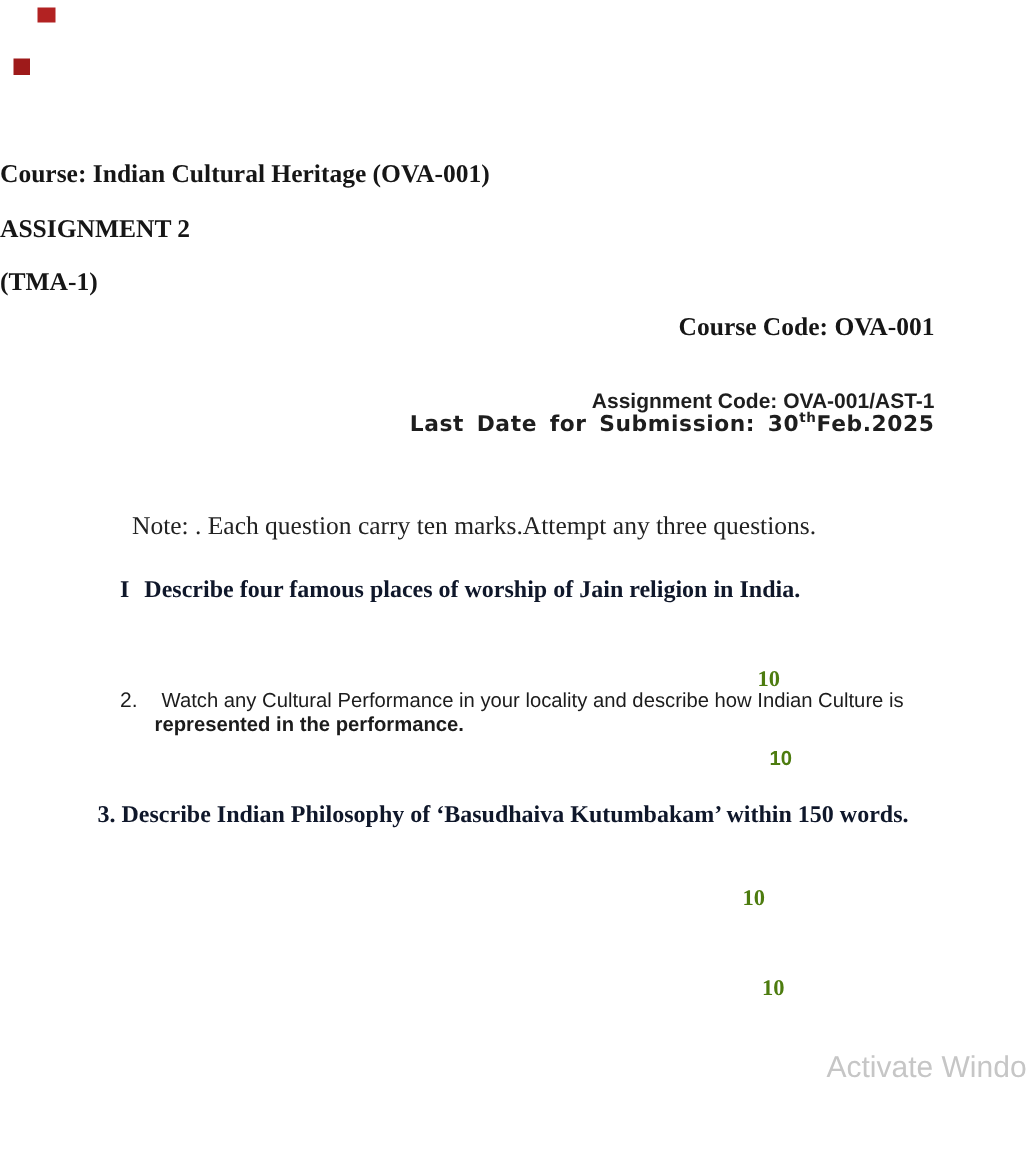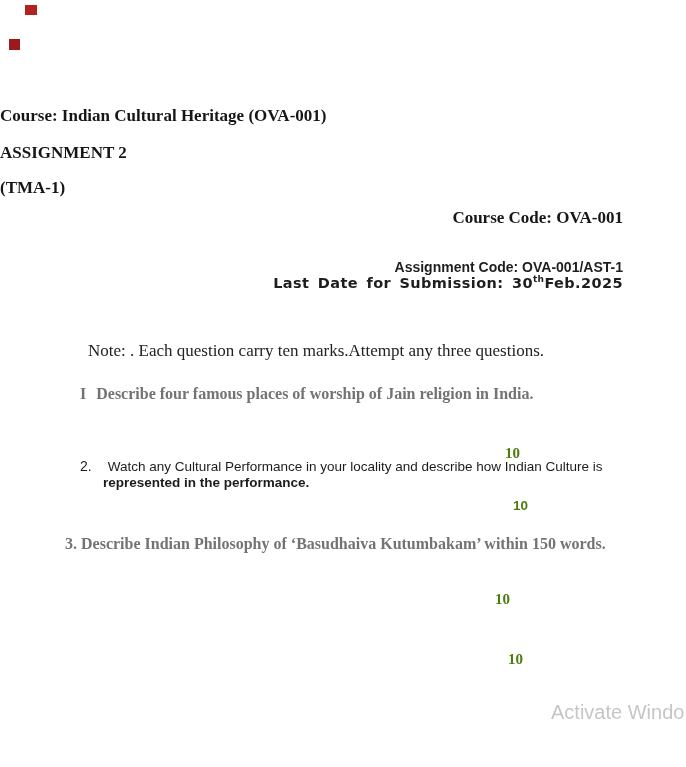--- a/index.html
+++ b/index.html
@@ -46,21 +46,21 @@
   }
   .m-lastdate sup { font-size: 9px; vertical-align: 6px; }
 
   .note {
     left: 88px; top: 311px;
     font-family: "Liberation Serif", serif; font-size: 17px; color: #222222; margin-top: 30px;
   }
 
   .q-serif {
     font-family: "Liberation Serif", serif; font-weight: bold;
-    font-size: 16px; color: #737373;
+    font-size: 16px; color: #0f172a;
   }
   .q1 { left: 80px; top: 385px; }
   .q1 .q-num { margin-right: 10px; }
   .marks { font-family: "Liberation Serif", serif; font-weight: bold; font-size: 15px; color: #4d7c0f; margin-top: 24px; }
   .marks-q1 { left: 505px; top: 421px; }
 
   .q2 {
     left: 80px; top: 457px;
     font-family: "Liberation Sans", sans-serif;
     font-size: 13.5px; color: #1c1c1c;

